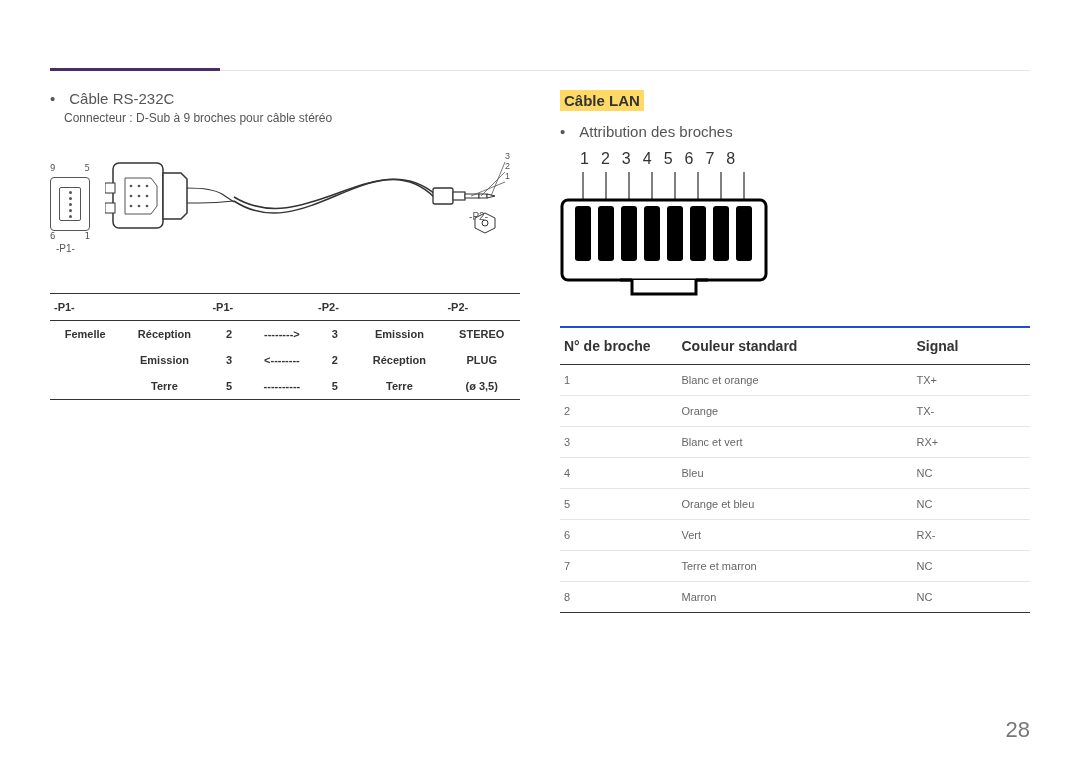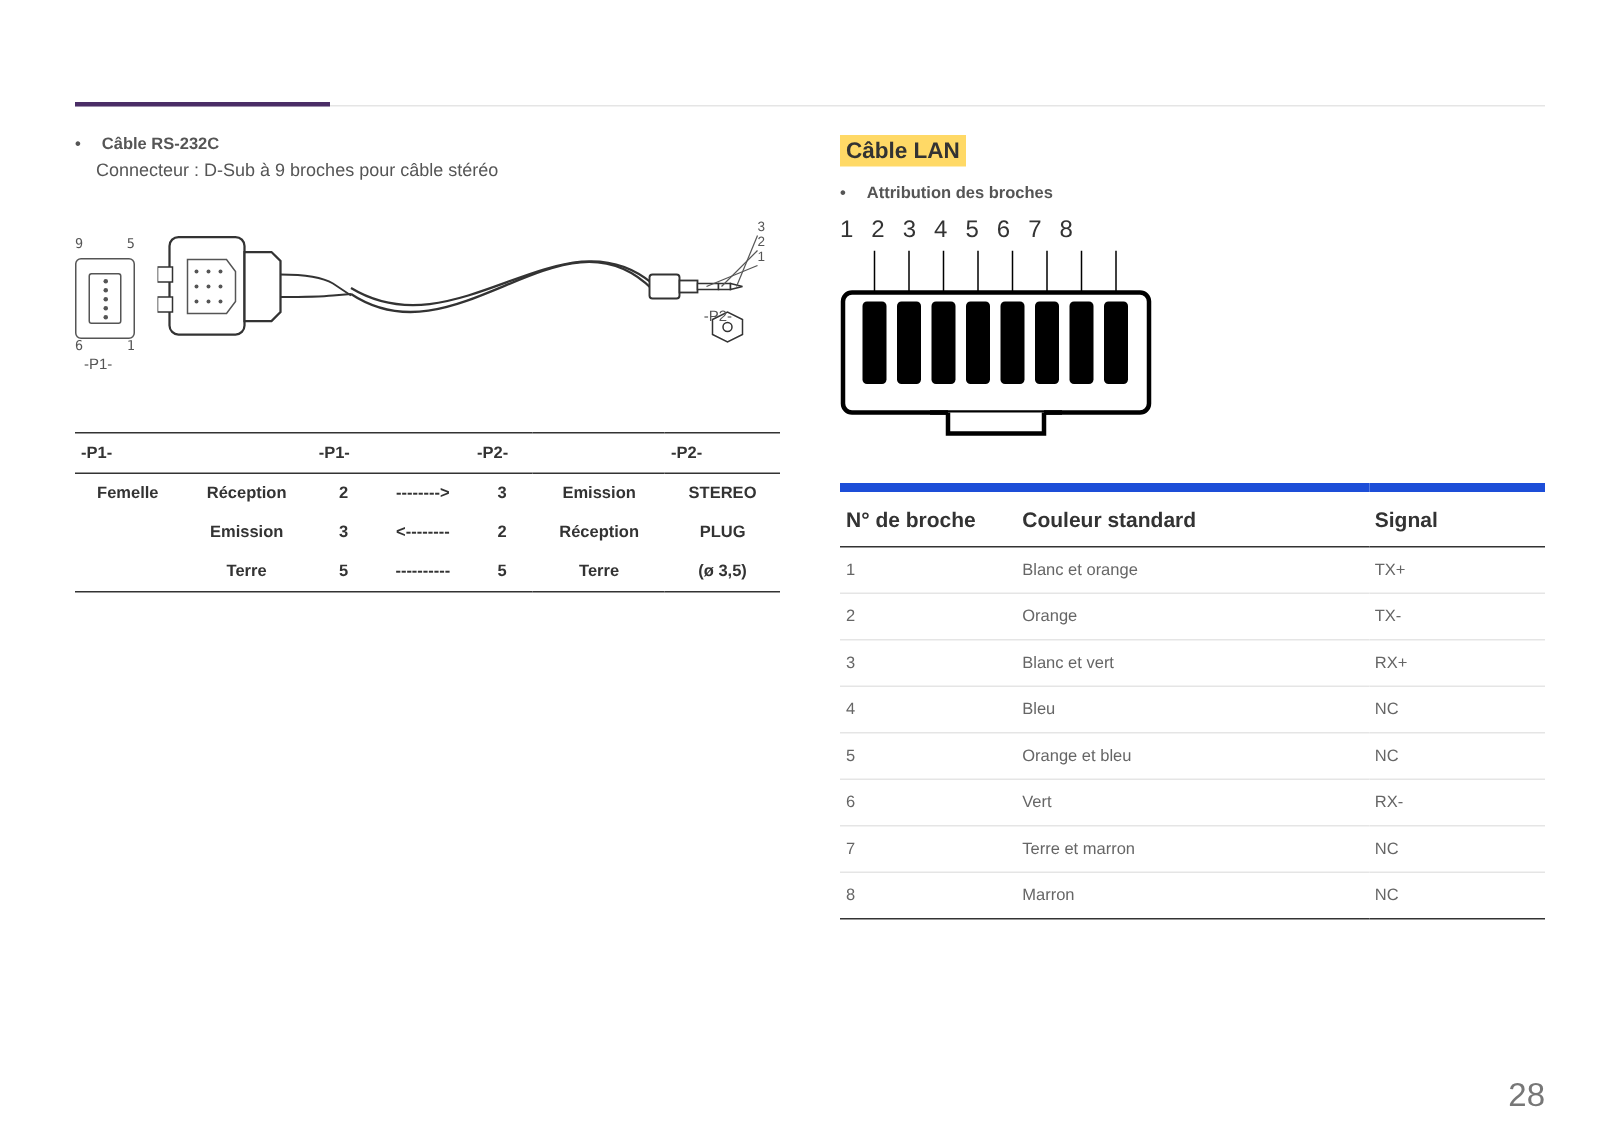--- a/index.html
+++ b/index.html
@@ -31,21 +31,21 @@
     top:70px;left:50px;right:50px;
     border-top:1px solid var(--light);
   }
   .accent-bar{
     position:absolute;
     top:68px;left:50px;width:170px;height:3px;
     background:var(--accent);
   }
   .col-left{padding-top:50px;}
   .col-right{padding-top:50px;}
-  .bullet{display:flex;align-items:flex-start;gap:8px;font-size:11px;color:#555;margin-bottom:4px;font-weight:bold;}
+  .bullet{display:flex;align-items:flex-start;gap:8px;font-size:15px;color:#555;margin-bottom:4px;}
   .bullet .dot::before{content:"•";color:#555;margin-right:6px;}
   .sub{font-size:12px;color:#555;margin-left:14px;margin-bottom:18px;}
   h2.hl{
     display:inline-block;
     font-size:15px;
     font-weight:700;
     background:var(--hl);
     padding:2px 4px;
     margin:0 0 12px 0;
   }
@@ -74,25 +74,25 @@
   .p2-label{position:absolute;right:32px;top:68px;font-size:10px;color:#555;}
   .jack-nums{position:absolute;right:10px;top:8px;font-size:9px;color:#555;line-height:10px;text-align:left;}
   
   table.rs{width:100%;border-collapse:collapse;font-size:11px;}
   table.rs th,table.rs td{padding:7px 4px;text-align:left;}
   table.rs thead th{border-top:1px solid #333;border-bottom:1px solid #333;font-weight:700;}
   table.rs tbody tr:last-child td{border-bottom:1px solid #333;}
   table.rs .group{font-weight:700;text-align:center;}
   
   .lan-fig{margin:10px 0 20px 0;}
-  .lan-nums{font-size:16px;letter-spacing:12px;margin-bottom:4px;}
+  .lan-nums{font-size:16px;letter-spacing:12px;margin-left:20px;margin-bottom:4px;}
   .rj45{position:relative;width:210px;height:130px;}
   
   table.lan{width:100%;border-collapse:collapse;font-size:11px;}
-  table.lan th{font-size:14px;font-weight:700;text-align:left;padding:10px 4px;border-top:6px solid #1d4ed8;border-bottom:1px solid #333;}
+  table.lan th{font-size:14px;font-weight:700;text-align:left;padding:10px 4px;border-top:2px solid #1d4ed8;border-bottom:1px solid #333;}
   table.lan td{padding:9px 4px;color:#666;border-bottom:1px solid var(--light);}
   table.lan tbody tr:last-child td{border-bottom:1px solid #333;}
   
   .pgnum{
     position:absolute;
     right:50px;bottom:20px;
     font-size:22px;color:#777;font-weight:300;
   }
 </style>
 </head>

